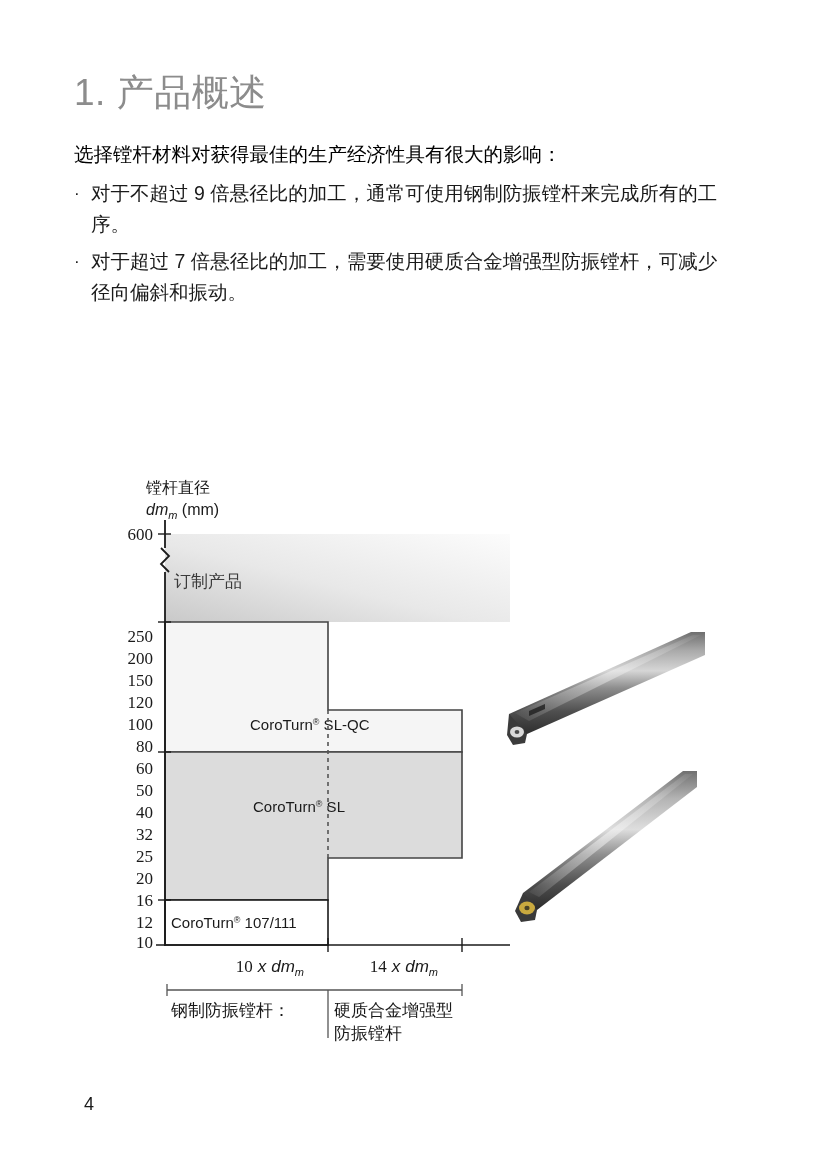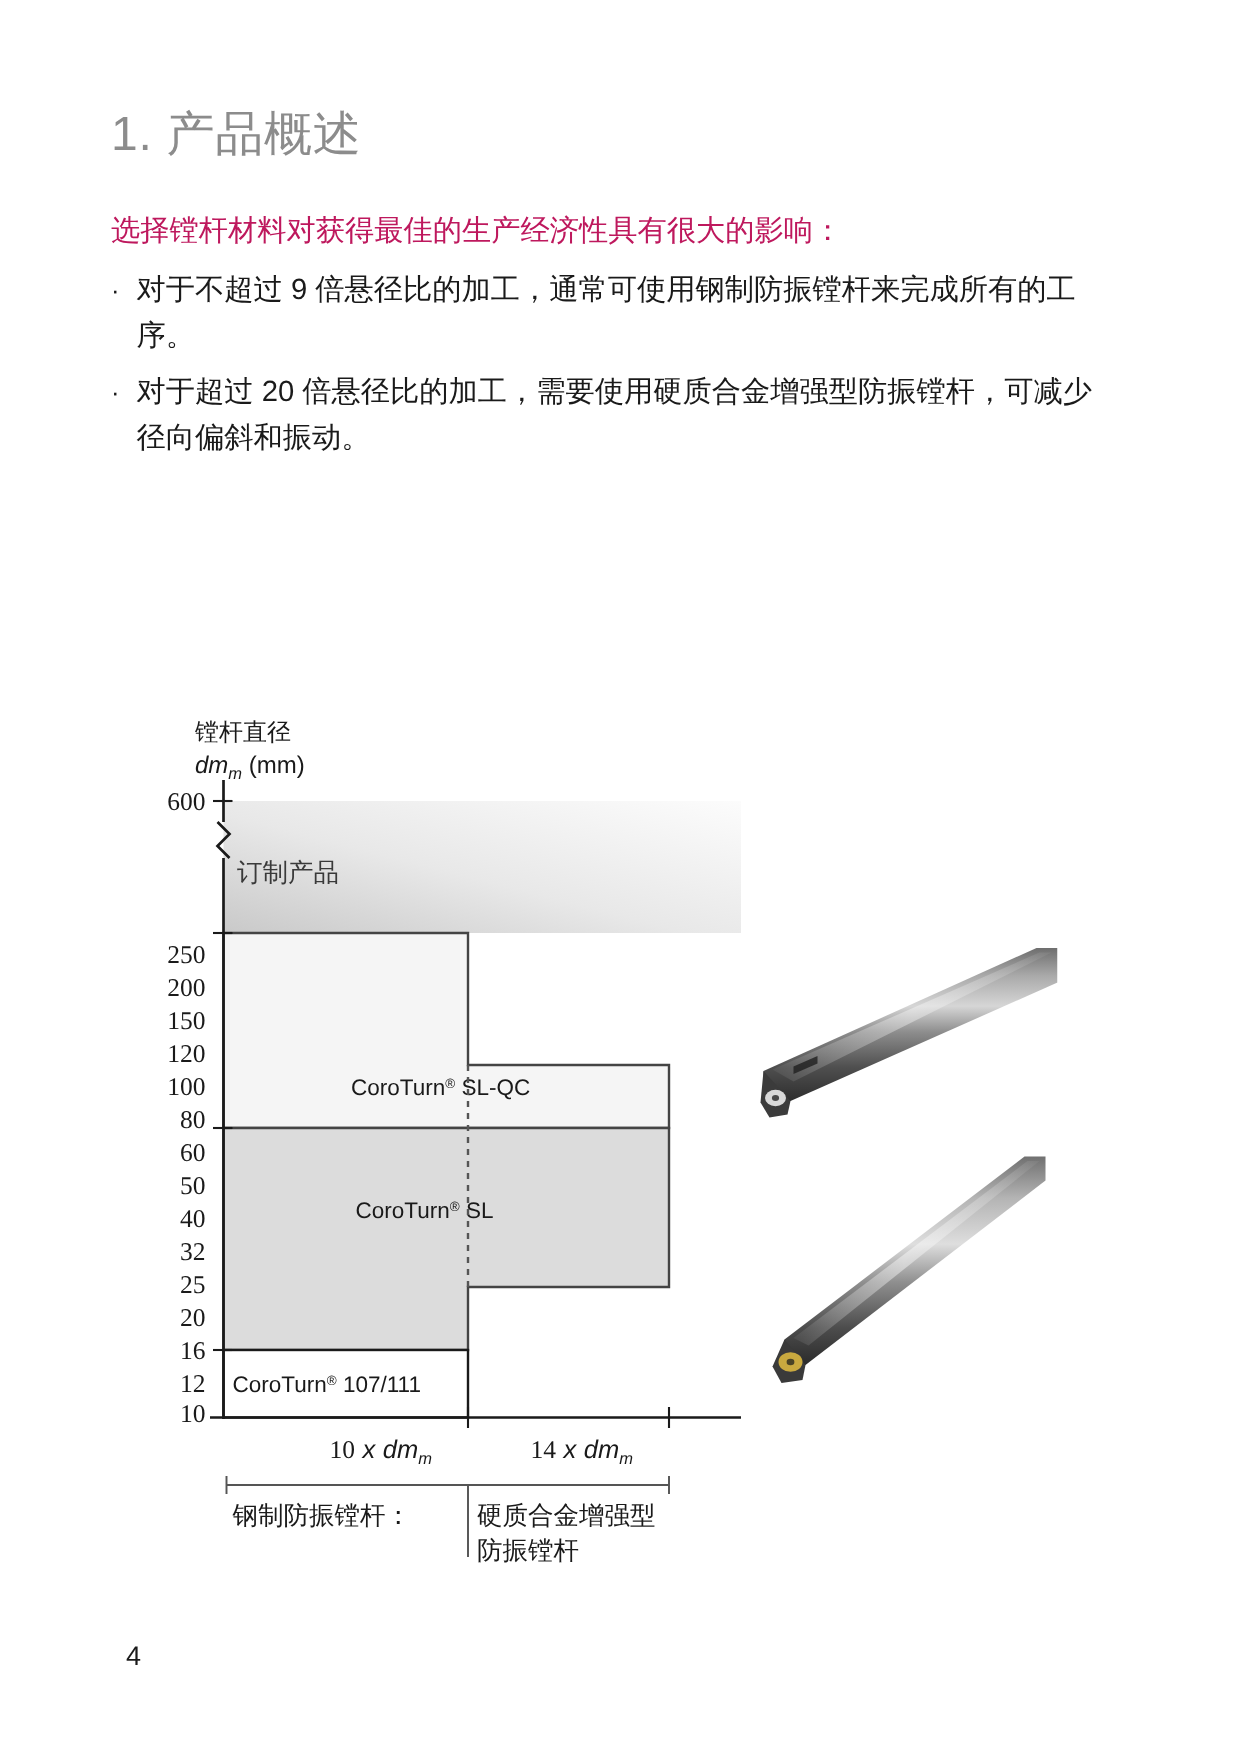--- a/index.html
+++ b/index.html
@@ -14,34 +14,34 @@
     color: #1a1a1a;
     position: relative;
     overflow: hidden;
   }
 
   
   .page-heading {
     position: absolute;
     left: 74px;
     top: 68px;
-    font-size: 32px;
+    font-size: 37px;
     font-weight: 400;
     color: #8c8c8c;
     letter-spacing: 0.5px;
     white-space: nowrap;
   }
   .intro-paragraph {
     position: absolute;
     left: 74px;
     top: 139px;
     width: 660px;
     font-size: 19.5px;
     line-height: 30px;
-    color: #be185d;
+    color: #000000;
   }
   .bullet-list {
     position: absolute;
     left: 74px;
     top: 178px;
     width: 660px;
   }
   .bullet-item {
     display: flex;
     font-size: 19.5px;
@@ -55,21 +55,21 @@
     font-size: 17px;
     line-height: 31px;
   }
   .bullet-text {
     flex: 1 1 auto;
   }
 
   
   .chart-area {
     position: absolute;
-    left: 0px;
+    left: 16px;
     top: 460px;
     width: 689px;
     height: 610px;
   }
   .chart-svg {
     position: absolute;
     left: 0;
     top: 0;
   }
 
@@ -118,21 +118,21 @@
 
 <div class="intro-paragraph">选择镗杆材料对获得最佳的生产经济性具有很大的影响：</div>
 
 <div class="bullet-list">
   <div class="bullet-item">
     <span class="bullet-marker">·</span>
     <span class="bullet-text">对于不超过 9 倍悬径比的加工，通常可使用钢制防振镗杆来完成所有的工序。</span>
   </div>
   <div class="bullet-item">
     <span class="bullet-marker">·</span>
-    <span class="bullet-text">对于超过 20 倍悬径比的加工，需要使用硬质合金增强型防振镗杆，可减少径向偏斜和振动。</span>
+    <span class="bullet-text">对于超过 7 倍悬径比的加工，需要使用硬质合金增强型防振镗杆，可减少径向偏斜和振动。</span>
   </div>
 </div>
 
 <div class="chart-area">
   <svg class="chart-svg" width="827" height="610" viewBox="0 0 827 610">
     <defs>
       <linearGradient id="customGrad" x1="0" y1="1" x2="1" y2="0">
         <stop offset="0%" stop-color="#c9c9c9"></stop>
         <stop offset="45%" stop-color="#e8e8e8"></stop>
         <stop offset="100%" stop-color="#fcfcfc"></stop>

